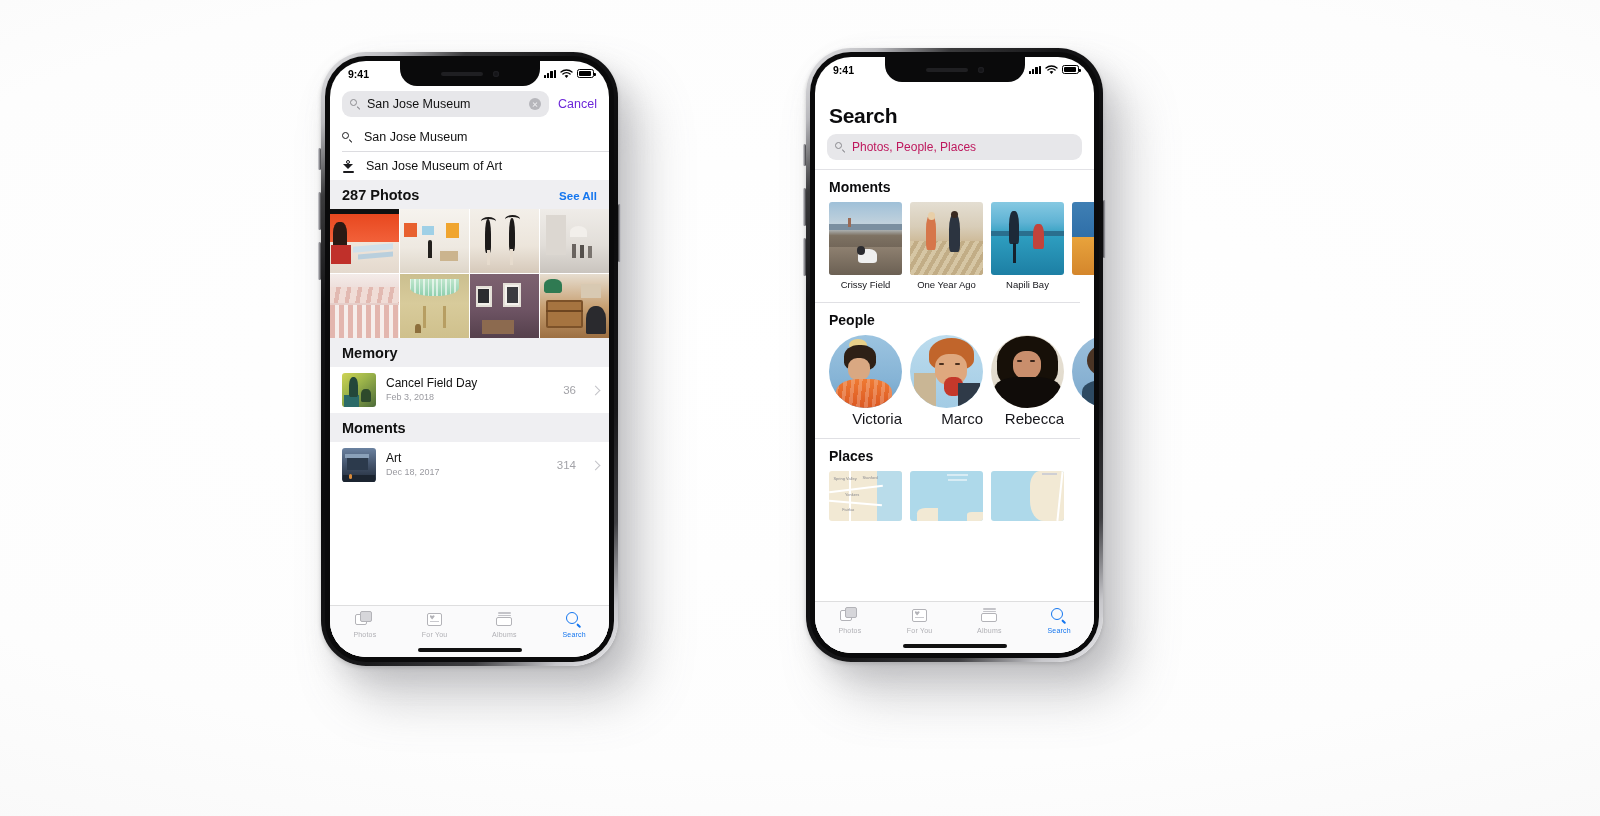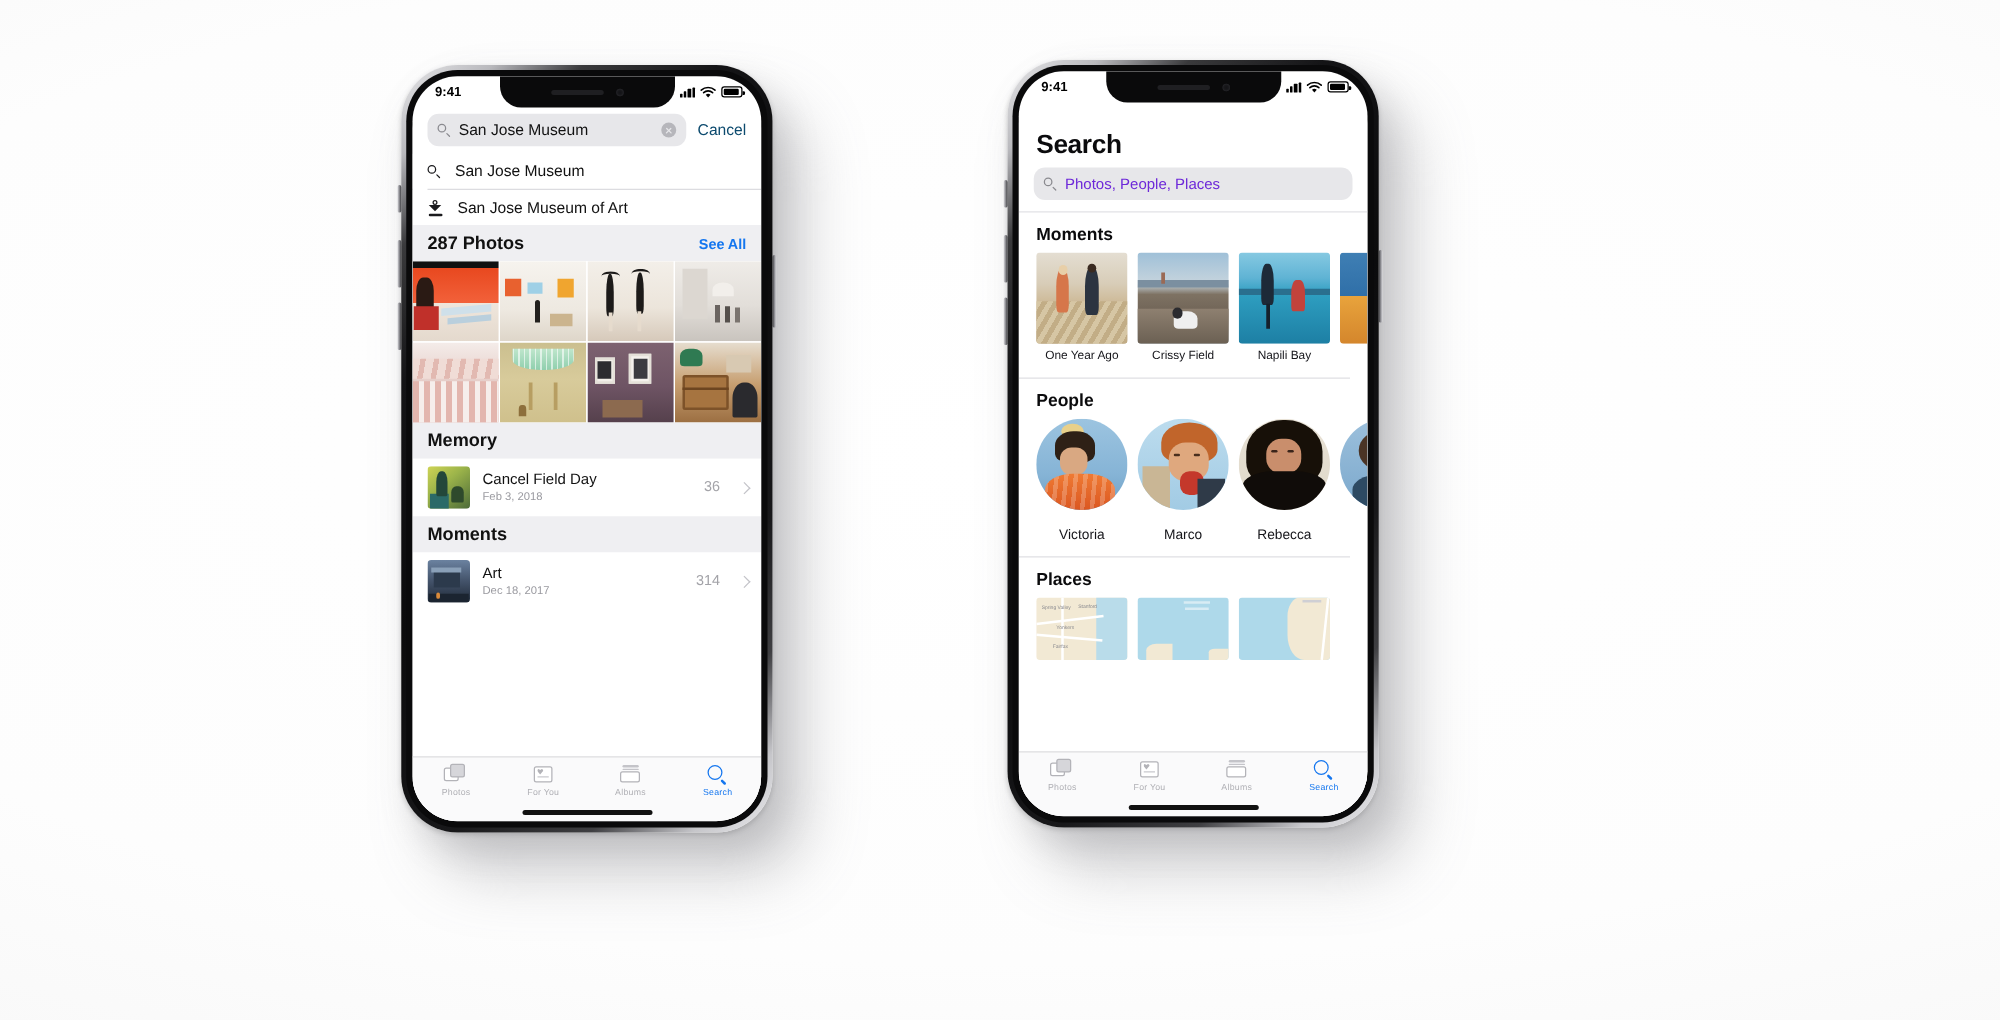--- a/index.html
+++ b/index.html
@@ -89,21 +89,21 @@
   .mag{width:11px;height:11px;flex:none;position:relative;}
   .mag::before{content:"";position:absolute;left:0;top:0;width:7.4px;height:7.4px;border:1.4px solid #8a8a8f;border-radius:50%;box-sizing:border-box;}
   .mag::after{content:"";position:absolute;left:7.2px;top:7.4px;width:4.4px;height:1.4px;background:#8a8a8f;transform:rotate(45deg);transform-origin:left center;border-radius:1px;}
   .mag.dark::before{border-color:#1b1b1e;}
   .mag.dark::after{background:#1b1b1e;}
   .clearbtn{width:12px;height:12px;border-radius:50%;background:#b6b6bb;flex:none;position:relative;}
   .clearbtn::before,.clearbtn::after{content:"";position:absolute;left:3px;top:5.5px;width:6px;height:1.3px;background:#e7e7ea;border-radius:1px;}
   .clearbtn::before{transform:rotate(45deg);}
   .clearbtn::after{transform:rotate(-45deg);}
 
-  .cancel{color:#0c4a6e;font-size:12.5px;white-space:nowrap;}
+  .cancel{color:#6d28d9;font-size:12.5px;white-space:nowrap;}
 
   .grouphdr{
     background:#efeff2;padding:7px 12px 6px;font-size:14.5px;font-weight:bold;color:#111;
     display:flex;align-items:baseline;justify-content:space-between;
   }
   .grouphdr .seeall{color:#1476ef;font-size:11.5px;font-weight:bold;}
   .rowsep{height:1px;background:#dcdce0;margin-left:12px;}
 
   .listrow{display:flex;align-items:center;padding:6px 10px 6px 12px;gap:10px;background:#fff;}
   .thumb{width:34px;height:34px;border-radius:3px;flex:none;overflow:hidden;position:relative;}
@@ -155,21 +155,21 @@
   
   .bigtitle{font-size:21px;font-weight:bold;color:#0b0b0d;padding:22px 14px 6px;letter-spacing:-.3px;}
   .sec{padding:0 0 0 14px;}
   .sectitle{font-size:14px;font-weight:bold;color:#0b0b0d;padding:9px 0 7px;}
   .hscroll{display:flex;gap:8px;overflow:hidden;}
   .momentcard{width:73px;flex:none;}
   .momentimg{width:73px;height:73px;border-radius:3px;overflow:hidden;position:relative;}
   .momentlbl{font-size:9.5px;color:#15151a;text-align:center;margin-top:4px;line-height:1.25;}
   .personcard{width:73px;flex:none;}
   .personimg{width:73px;height:73px;border-radius:50%;overflow:hidden;position:relative;}
-  .personlbl{font-size:11px;color:#15151a;text-align:center;margin-top:14px;}
+  .personlbl{font-size:15px;color:#15151a;text-align:right;margin-top:2px;}
   .divline{height:1px;background:#e0e0e4;margin:11px 14px 0 0;}
   .placecard{width:73px;height:50px;border-radius:3px;flex:none;overflow:hidden;position:relative;}
 
   
   .fill{position:absolute;inset:0;}
 </style>
 </head>
 <body>
 
 <div class="stage">
@@ -402,50 +402,50 @@
           </div>
         </div>
 
         <div class="content">
 
           <div class="bigtitle">Search</div>
 
           <div style="padding:0 12px 9px;">
             <div class="searchpill">
               <span class="mag"></span>
-              <span style="flex:1;font-size:12px;color:#6d28d9;">Photos, People, Places</span>
+              <span style="flex:1;font-size:12px;color:#be185d;">Photos, People, Places</span>
             </div>
           </div>
 
           <div style="border-top:1px solid #e2e2e6;"></div>
 
           <div class="sec">
             <div class="sectitle">Moments</div>
             <div class="hscroll">
+              <div class="momentcard">
+                <div class="momentimg">
+                  <div class="fill" style="background:linear-gradient(180deg,#9fc0d8 0%,#c6d4dd 34%,#7e7263 46%,#6d6154 70%,#9aa8b0 100%);"></div>
+                  <div style="position:absolute;left:0;top:30%;width:100%;height:8%;background:#7b8fa0;"></div>
+                  <div style="position:absolute;left:26%;top:22%;width:4%;height:12%;background:#9a6a55;"></div>
+                  <div style="position:absolute;left:0;top:62%;width:100%;height:38%;background:linear-gradient(180deg,#8e8070,#6b6053);"></div>
+                  <div style="position:absolute;left:40%;top:64%;width:26%;height:20%;background:#efefef;border-radius:40% 40% 20% 20%;"></div>
+                  <div style="position:absolute;left:38%;top:60%;width:12%;height:12%;background:#2b2b2f;border-radius:50%;"></div>
+                </div>
+                <div class="momentlbl">Crissy Field</div>
+              </div>
               <div class="momentcard">
                 <div class="momentimg">
                   <div class="fill" style="background:linear-gradient(180deg,#e4ded2 0%,#d8cdb8 34%,#cbb590 60%,#b9a27c 100%);"></div>
                   <div style="position:absolute;left:0;top:54%;width:100%;height:46%;background:repeating-linear-gradient(120deg,#d6c6a4 0 5%,#c2ad86 5% 10%);"></div>
                   <div style="position:absolute;left:22%;top:18%;width:14%;height:48%;background:#d6764a;border-radius:40% 40% 18% 18%;"></div>
                   <div style="position:absolute;left:24%;top:14%;width:10%;height:10%;background:#e8cfa8;border-radius:50%;"></div>
                   <div style="position:absolute;left:54%;top:16%;width:15%;height:52%;background:#2c3440;border-radius:40% 40% 18% 18%;"></div>
                   <div style="position:absolute;left:56%;top:12%;width:10%;height:10%;background:#3a2a20;border-radius:50%;"></div>
                 </div>
                 <div class="momentlbl">One Year Ago</div>
-              </div>
-              <div class="momentcard">
-                <div class="momentimg">
-                  <div class="fill" style="background:linear-gradient(180deg,#9fc0d8 0%,#c6d4dd 34%,#7e7263 46%,#6d6154 70%,#9aa8b0 100%);"></div>
-                  <div style="position:absolute;left:0;top:30%;width:100%;height:8%;background:#7b8fa0;"></div>
-                  <div style="position:absolute;left:26%;top:22%;width:4%;height:12%;background:#9a6a55;"></div>
-                  <div style="position:absolute;left:0;top:62%;width:100%;height:38%;background:linear-gradient(180deg,#8e8070,#6b6053);"></div>
-                  <div style="position:absolute;left:40%;top:64%;width:26%;height:20%;background:#efefef;border-radius:40% 40% 20% 20%;"></div>
-                  <div style="position:absolute;left:38%;top:60%;width:12%;height:12%;background:#2b2b2f;border-radius:50%;"></div>
-                </div>
-                <div class="momentlbl">Crissy Field</div>
               </div>
               <div class="momentcard">
                 <div class="momentimg">
                   <div class="fill" style="background:linear-gradient(180deg,#86c9e2 0%,#5fb3d4 28%,#2e9ec0 46%,#1d7fa4 100%);"></div>
                   <div style="position:absolute;left:0;top:40%;width:100%;height:6%;background:#2a6f8e;"></div>
                   <div style="position:absolute;left:24%;top:12%;width:14%;height:46%;background:#1d2a38;border-radius:40% 40% 16% 16%;"></div>
                   <div style="position:absolute;left:58%;top:30%;width:14%;height:34%;background:#c2433c;border-radius:40% 40% 16% 16%;"></div>
                   <div style="position:absolute;left:30%;top:56%;width:4%;height:28%;background:#16212c;"></div>
                 </div>
                 <div class="momentlbl">Napili Bay</div>

